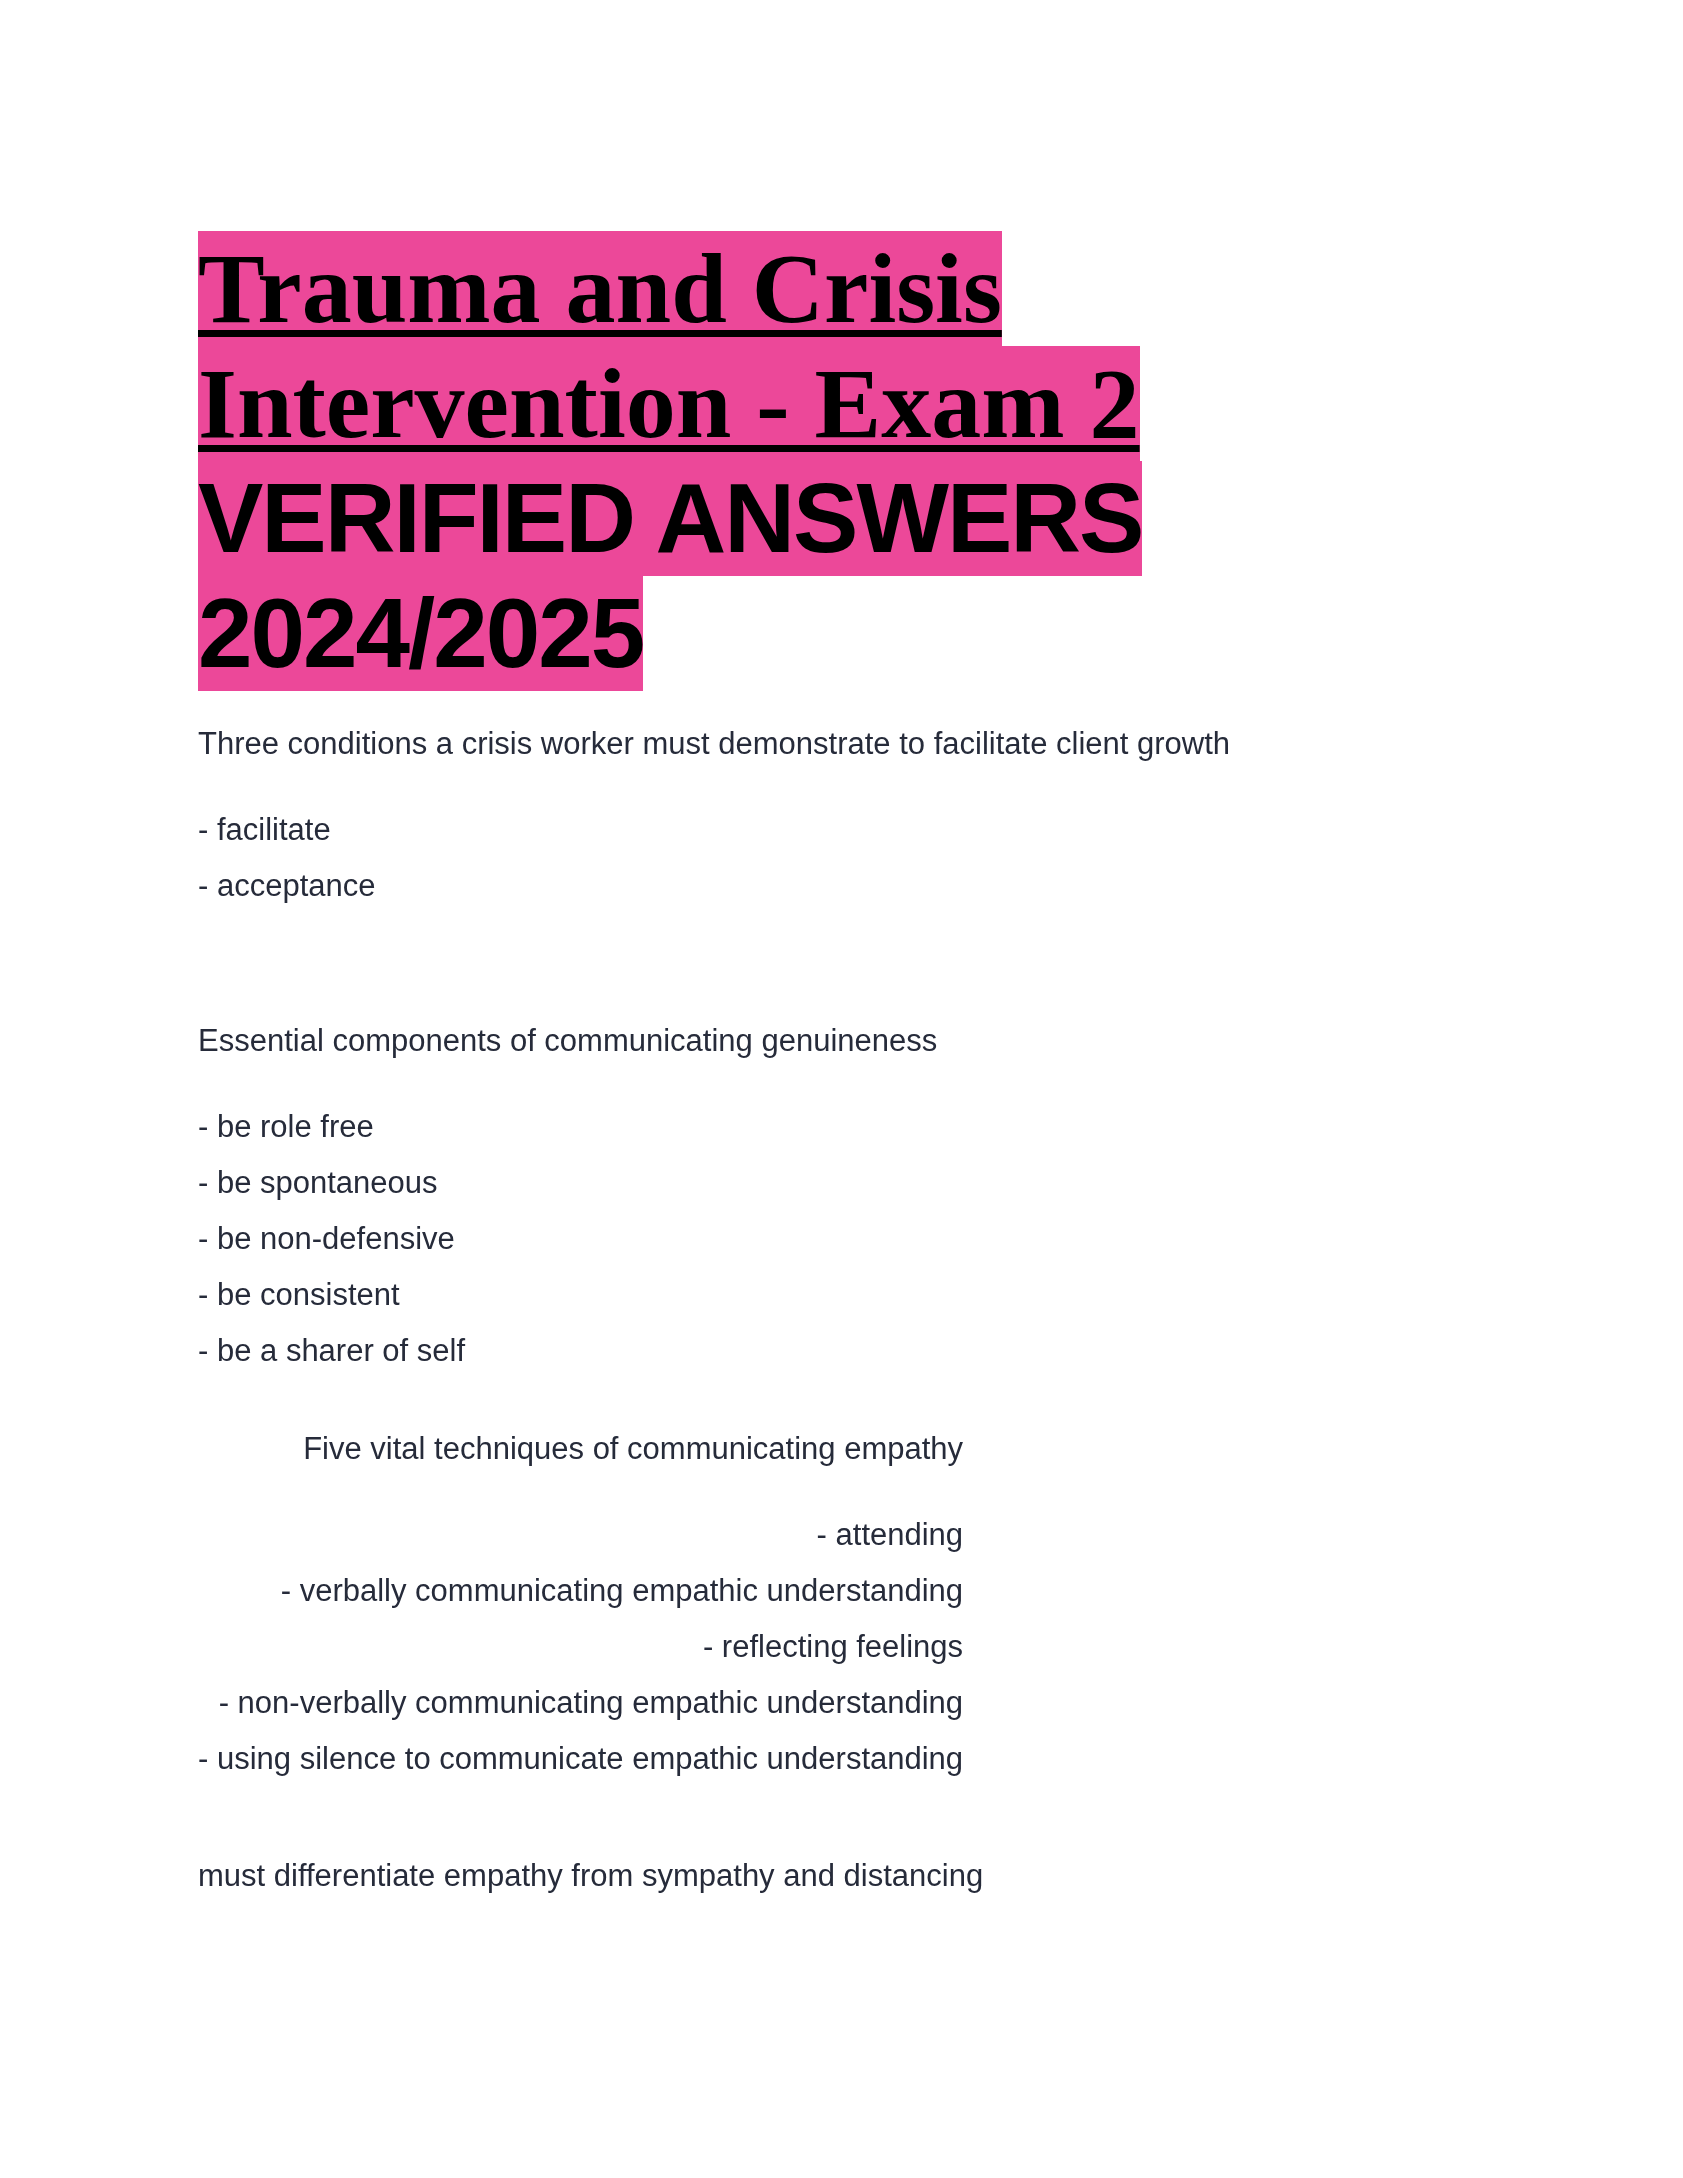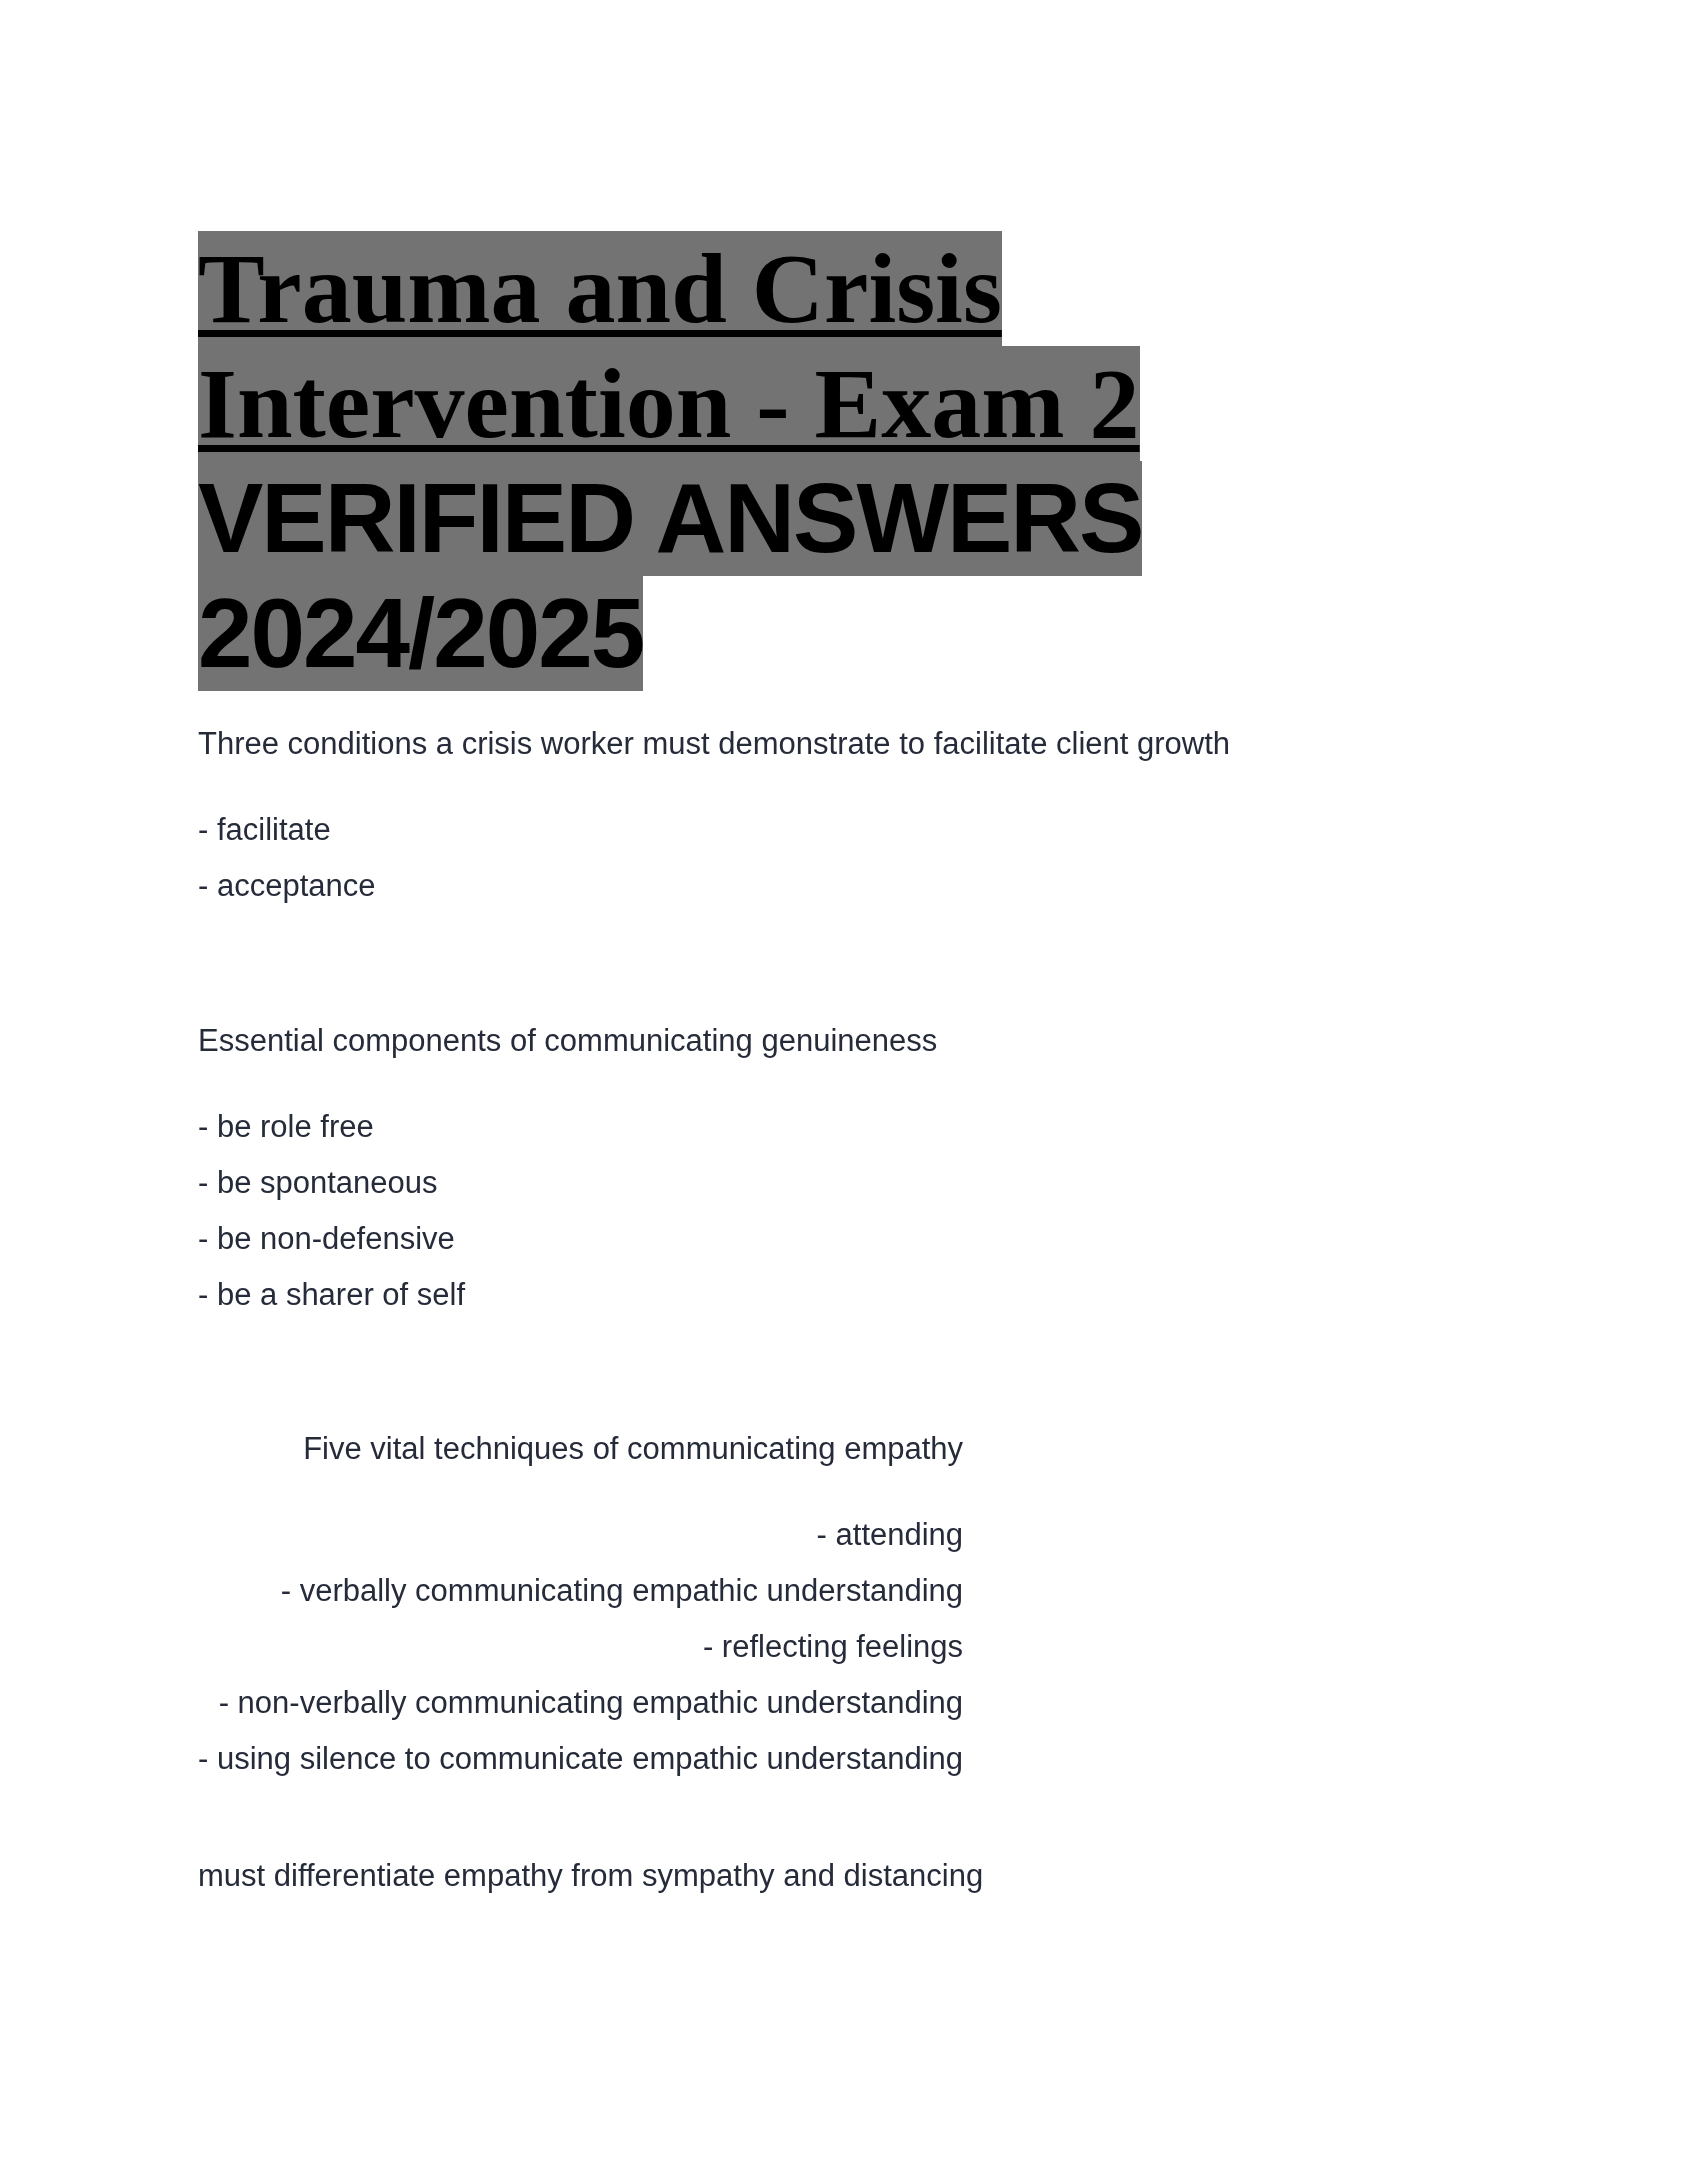--- a/index.html
+++ b/index.html
@@ -1,20 +1,20 @@
 <!DOCTYPE html>
 <html><head>
 <meta charset="utf-8">
 <style>
   html, body { margin: 0; padding: 0; background: #ffffff; }
   body { width: 1683px; height: 2178px; position: relative; overflow: hidden; }
   .page { position: absolute; left: 0; top: 0; width: 1683px; height: 2178px; }
   .title { position: absolute; left: 198px; top: 231px; }
   .tline { display: block; height: 115px; line-height: 115px; white-space: nowrap; }
-  .tline span { background: #737373; color: #000; display: inline-block; height: 115px; }
+  .tline span { background: #ec4899; color: #000; display: inline-block; height: 115px; }
   .serif span {
     font-family: "Liberation Serif", "DejaVu Serif", serif;
     font-weight: bold; font-size: 100px;
     text-decoration: underline; text-decoration-thickness: 7px; text-underline-offset: 8px;
   }
   .sans span {
     font-family: "Liberation Sans", "DejaVu Sans", sans-serif;
     font-weight: bold; font-size: 98px; letter-spacing: -2px;
   }
   .block { position: absolute; left: 198px; font-family: "Liberation Sans", "DejaVu Sans", sans-serif; color: #262b3a; }
@@ -41,20 +41,21 @@
       <div class="a">- acceptance</div>
     </div>
   </div>
 
   <div class="block" style="top:1021px;">
     <div class="q">Essential components of communicating genuineness</div>
     <div class="list">
       <div class="a">- be role free</div>
       <div class="a">- be spontaneous</div>
       <div class="a">- be non-defensive</div>
+      <div class="a">- be consistent</div>
       <div class="a">- be a sharer of self</div>
     </div>
   </div>
 
   <div class="block" style="top:1429px;text-align:right;">
     <div class="q">Five vital techniques of communicating empathy</div>
     <div class="list">
       <div class="a">- attending</div>
       <div class="a">- verbally communicating empathic understanding</div>
       <div class="a">- reflecting feelings</div>

